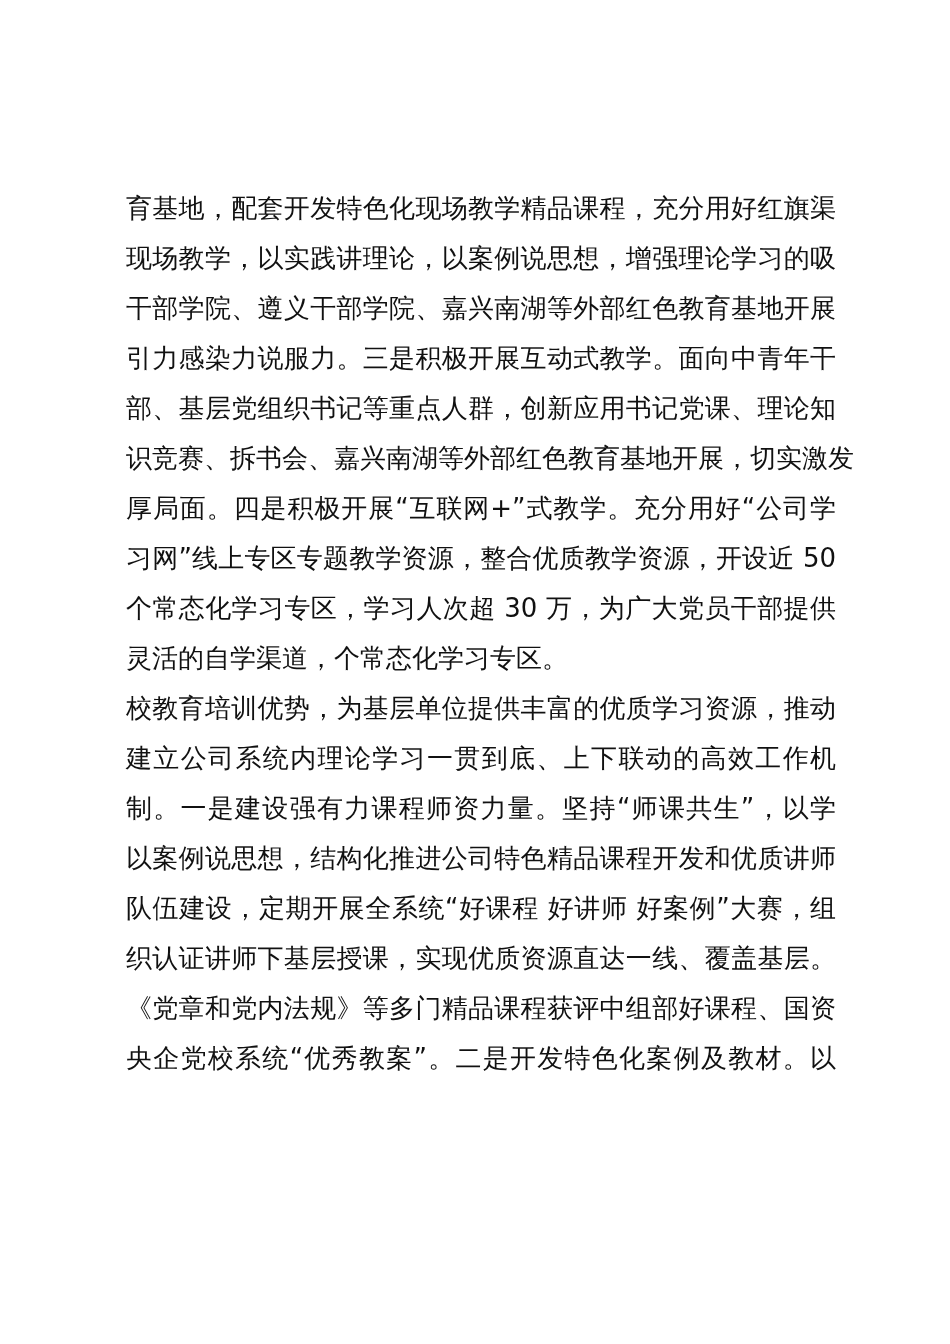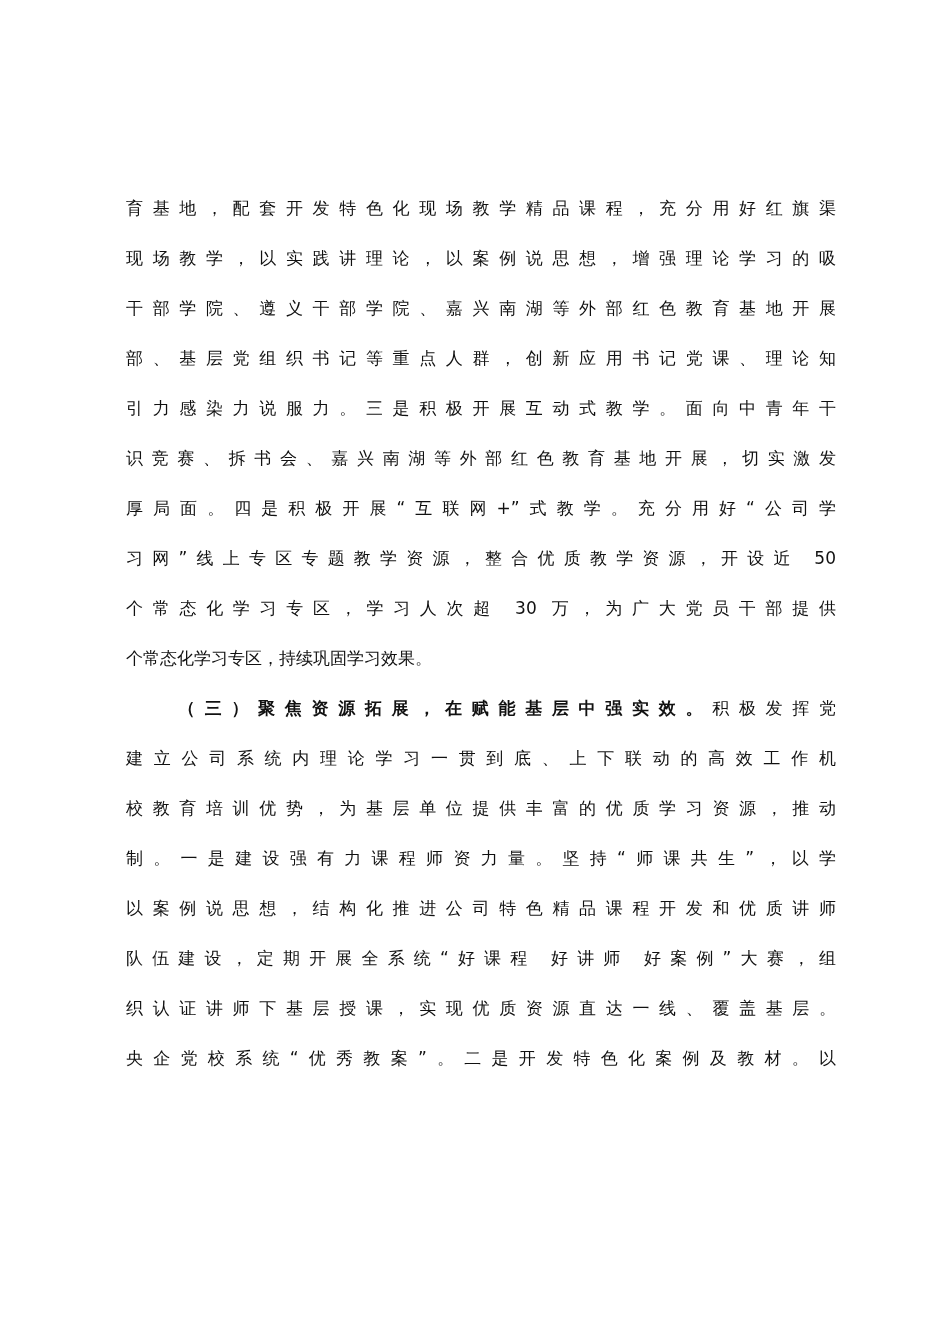--- a/index.html
+++ b/index.html
@@ -23,21 +23,21 @@
     }
     .body-text {
       position: absolute;
       left: 126px;
       top: 183px;
       width: 710px;
     }
     .line {
       height: 50px;
       line-height: 50px;
-      font-size: 17px;
+      font-size: 26px;
       white-space: nowrap;
       text-align: justify;
       text-align-last: justify;
       letter-spacing: 0px;
     }
     .line.last {
       text-align-last: left;
     }
     .line.indent {
       padding-left: 52px;
@@ -49,34 +49,34 @@
 </head>
 <body>
 
 <div class="page">
   <div class="body-text">
 
     <div class="paragraph">
       <div class="line">育基地，配套开发特色化现场教学精品课程，充分用好红旗渠</div>
       <div class="line">现场教学，以实践讲理论，以案例说思想，增强理论学习的吸</div>
       <div class="line">干部学院、遵义干部学院、嘉兴南湖等外部红色教育基地开展</div>
+      <div class="line">引力感染力说服力。三是积极开展互动式教学。面向中青年干</div>
       <div class="line">部、基层党组织书记等重点人群，创新应用书记党课、理论知</div>
-      <div class="line">引力感染力说服力。三是积极开展互动式教学。面向中青年干</div>
       <div class="line">识竞赛、拆书会、嘉兴南湖等外部红色教育基地开展，切实激发</div>
       <div class="line">厚局面。四是积极开展“互联网+”式教学。充分用好“公司学</div>
       <div class="line">习网”线上专区专题教学资源，整合优质教学资源，开设近 50</div>
       <div class="line">个常态化学习专区，学习人次超 30 万，为广大党员干部提供</div>
-      <div class="line last">个常态化学习专区，持续巩固学习效果。</div>
+      <div class="line last">灵活的自学渠道，个常态化学习专区。</div>
     </div>
 
     <div class="paragraph">
-      <div class="line indent"><span class="bold">（三）聚焦资源拓展，在赋能基层中强实效。</span><span>积极发挥党</span></div>
+      <div class="line">校教育培训优势，为基层单位提供丰富的优质学习资源，推动</div>
       <div class="line">建立公司系统内理论学习一贯到底、上下联动的高效工作机</div>
-      <div class="line">校教育培训优势，为基层单位提供丰富的优质学习资源，推动</div>
       <div class="line">制。一是建设强有力课程师资力量。坚持“师课共生”，以学</div>
       <div class="line">以案例说思想，结构化推进公司特色精品课程开发和优质讲师</div>
       <div class="line">队伍建设，定期开展全系统“好课程 好讲师 好案例”大赛，组</div>
       <div class="line">织认证讲师下基层授课，实现优质资源直达一线、覆盖基层。</div>
+      <div class="line">《党章和党内法规》等多门精品课程获评中组部好课程、国资</div>
       <div class="line">央企党校系统“优秀教案”。二是开发特色化案例及教材。以</div>
     </div>
 
   </div>
 </div>
 
 </body></html>

